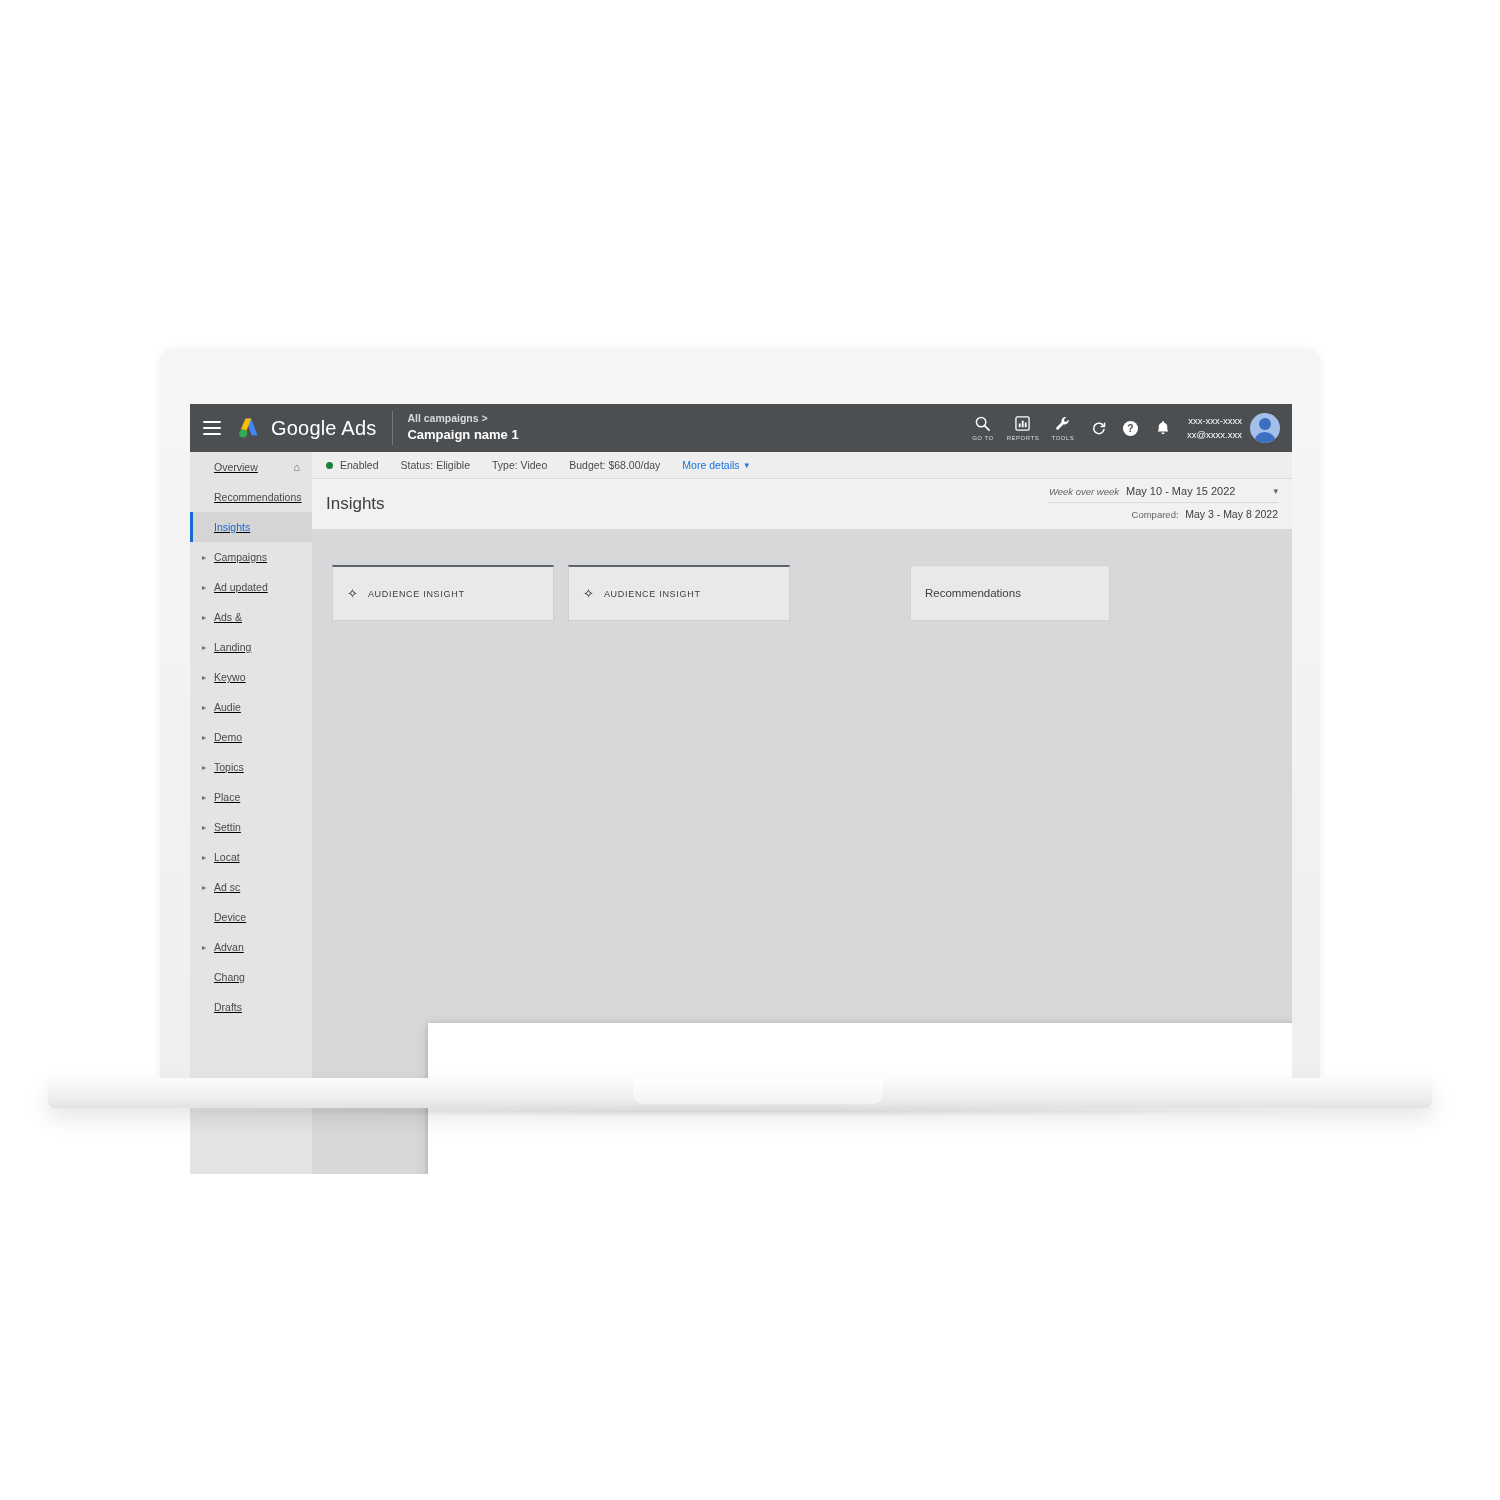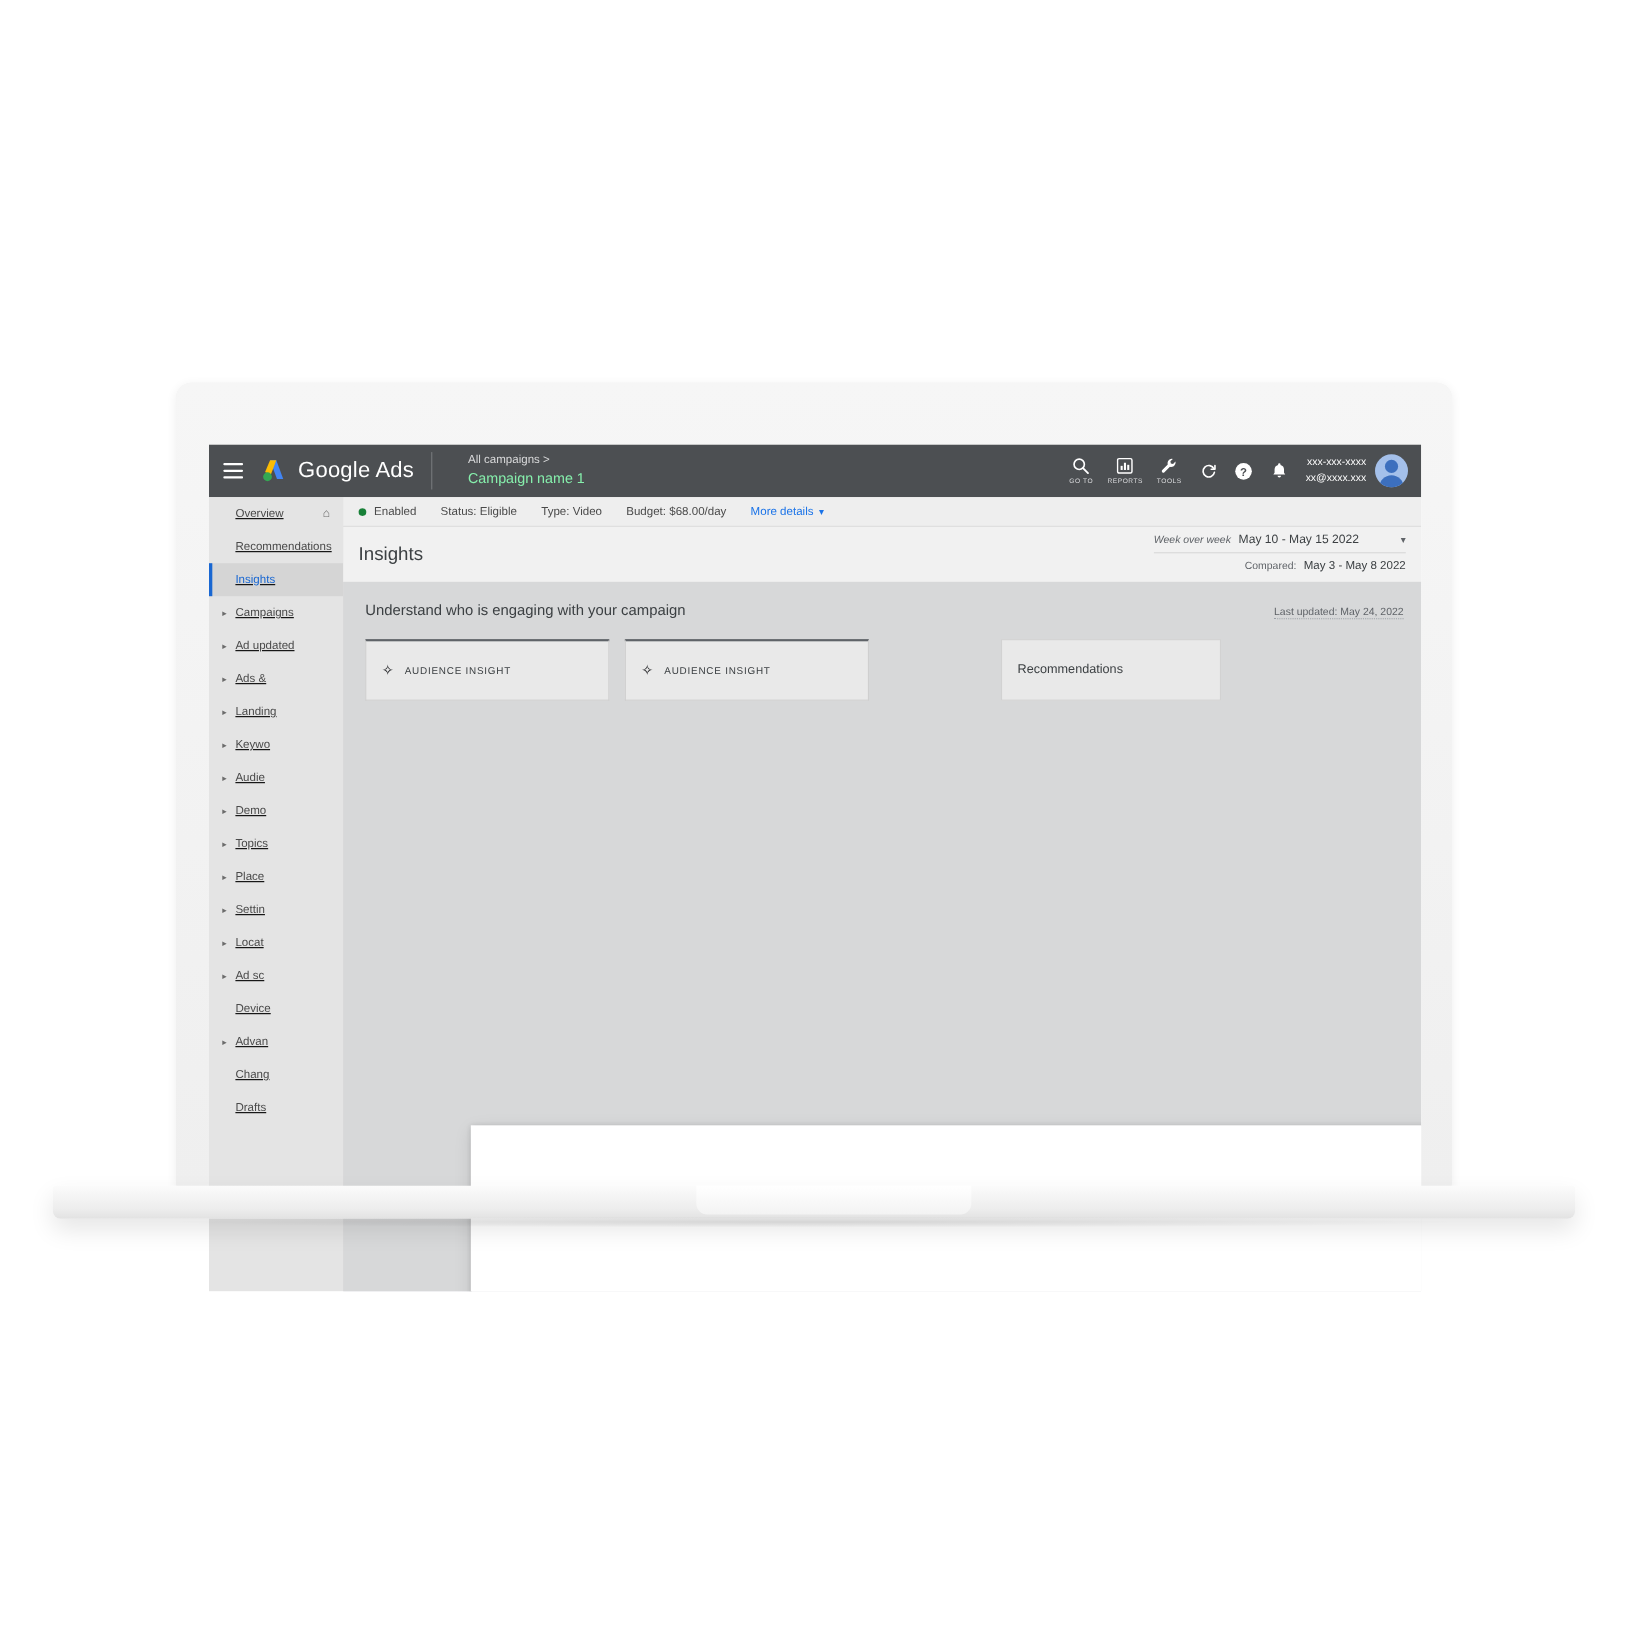--- a/index.html
+++ b/index.html
@@ -105,30 +105,31 @@
     letter-spacing: .2px;
     white-space: nowrap;
   }
   .appbar-divider {
     margin-left: 16px;
     width: 1px;
     height: 34px;
     background: #76797c;
   }
   .crumbs {
-    margin-left: 32px;
+    margin-left: 14px;
     line-height: 1.25;
+    font-weight: bold;
   }
   .crumb-top {
     color: #d8d9da;
     font-size: 10.5px;
     white-space: nowrap;
   }
   .crumb-main {
-    color: #86efac;
+    color: #ffffff;
     font-size: 13px;
     white-space: nowrap;
     margin-top: 2px;
   }
 
   .appbar-right {
     margin-left: auto;
     display: flex;
     align-items: center;
     margin-right: 12px;
@@ -551,24 +552,20 @@
             <span class="dr-caret">▾</span>
           </div>
           <div class="dr-line2">
             <span>Compared:</span>
             <b>May 3 - May 8 2022</b>
           </div>
         </div>
       </div>
 
       <div class="content">
-        <div class="content-head">
-          <div class="ch-title">Understand who is engaging with your campaign</div>
-          <div class="ch-updated">Last updated: May 24, 2022</div>
-        </div>
 
         <div class="cards">
           <div class="insight-card">
             <span class="spark">✧</span>
             <span class="lbl">AUDIENCE INSIGHT</span>
           </div>
           <div class="insight-card">
             <span class="spark">✧</span>
             <span class="lbl">AUDIENCE INSIGHT</span>
           </div>

